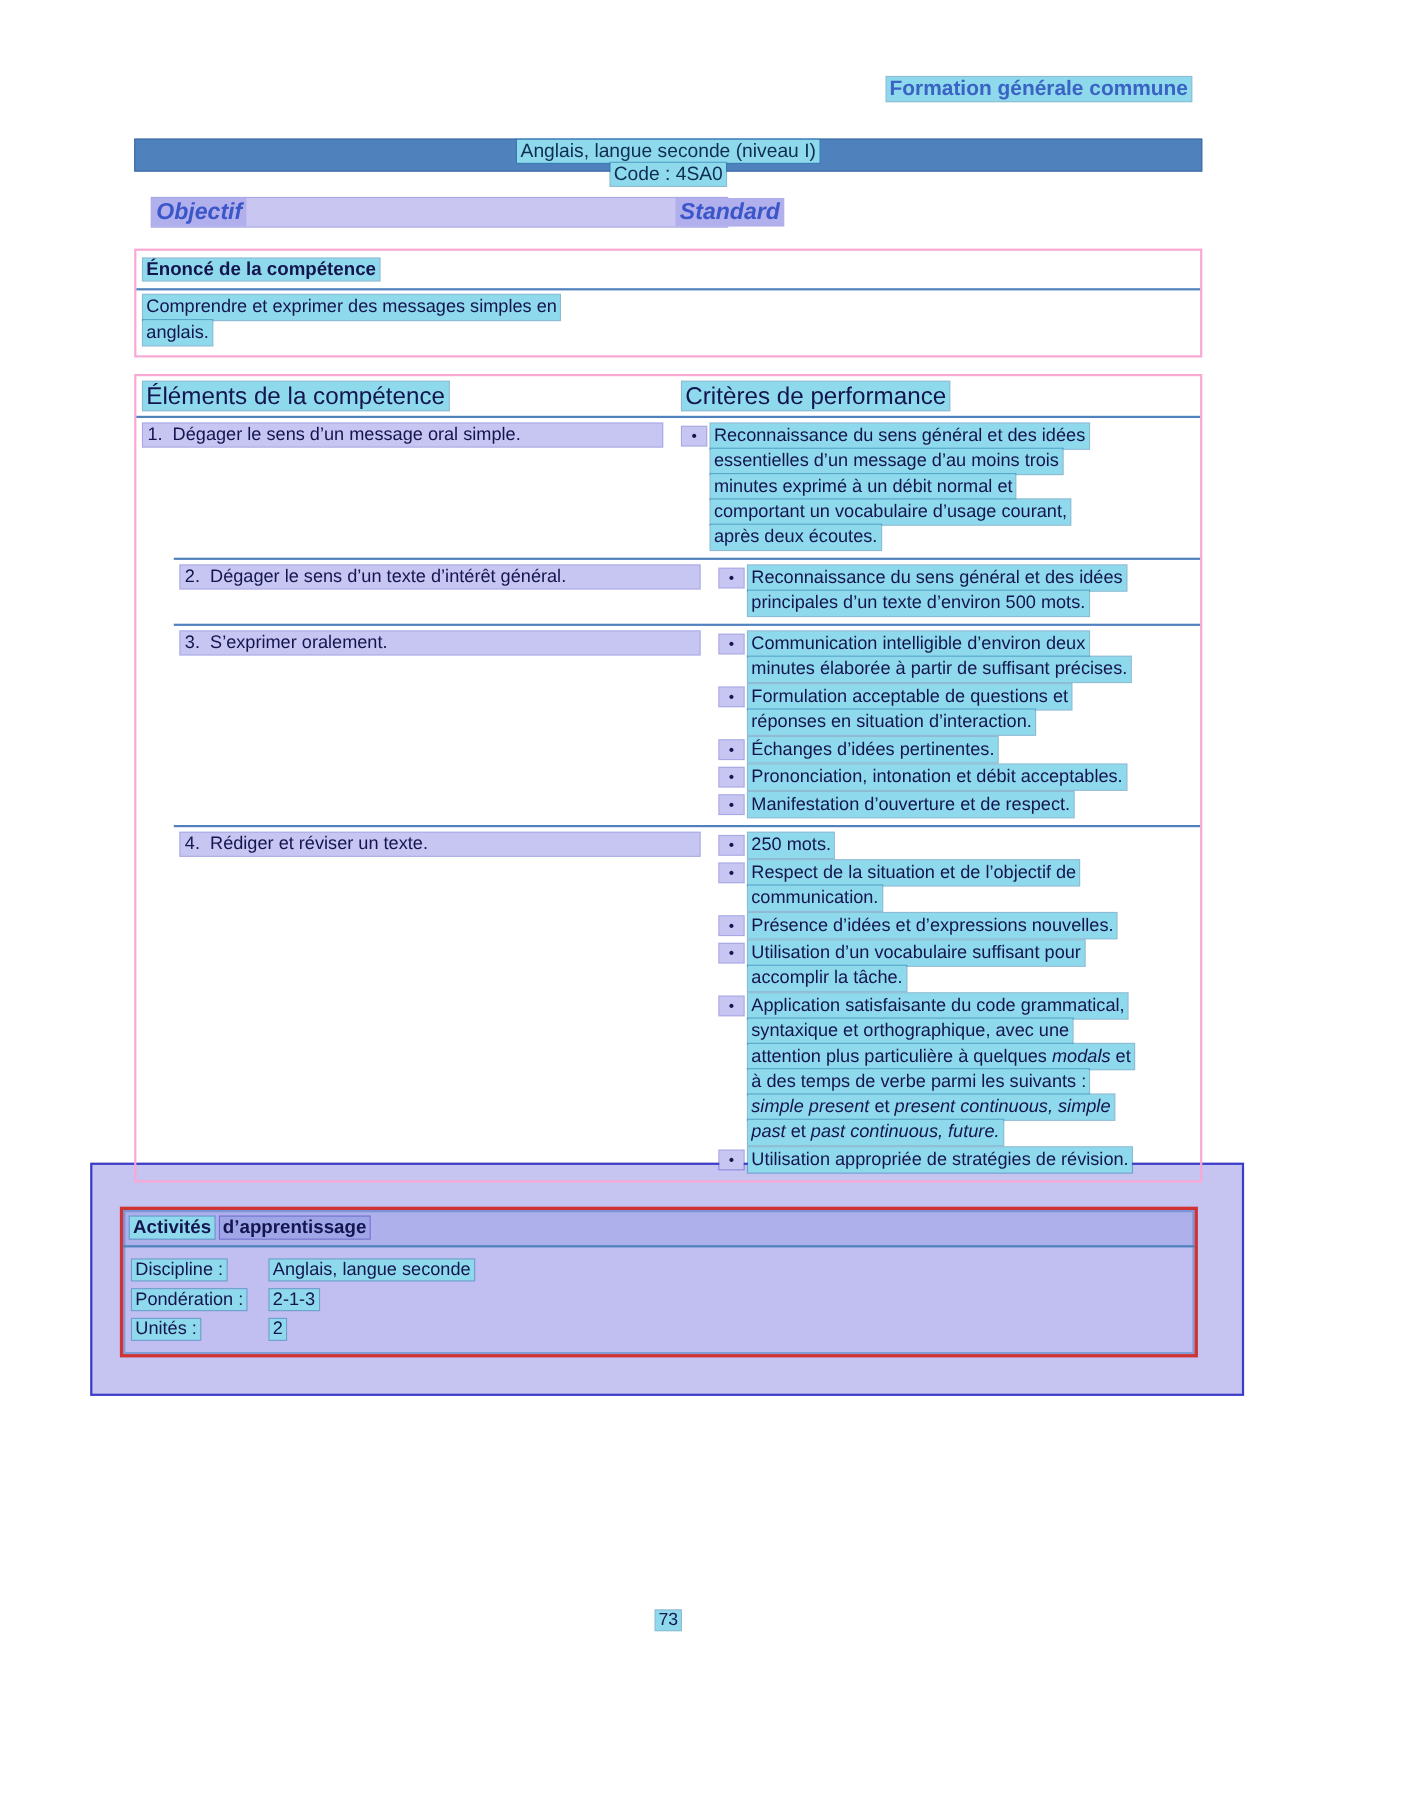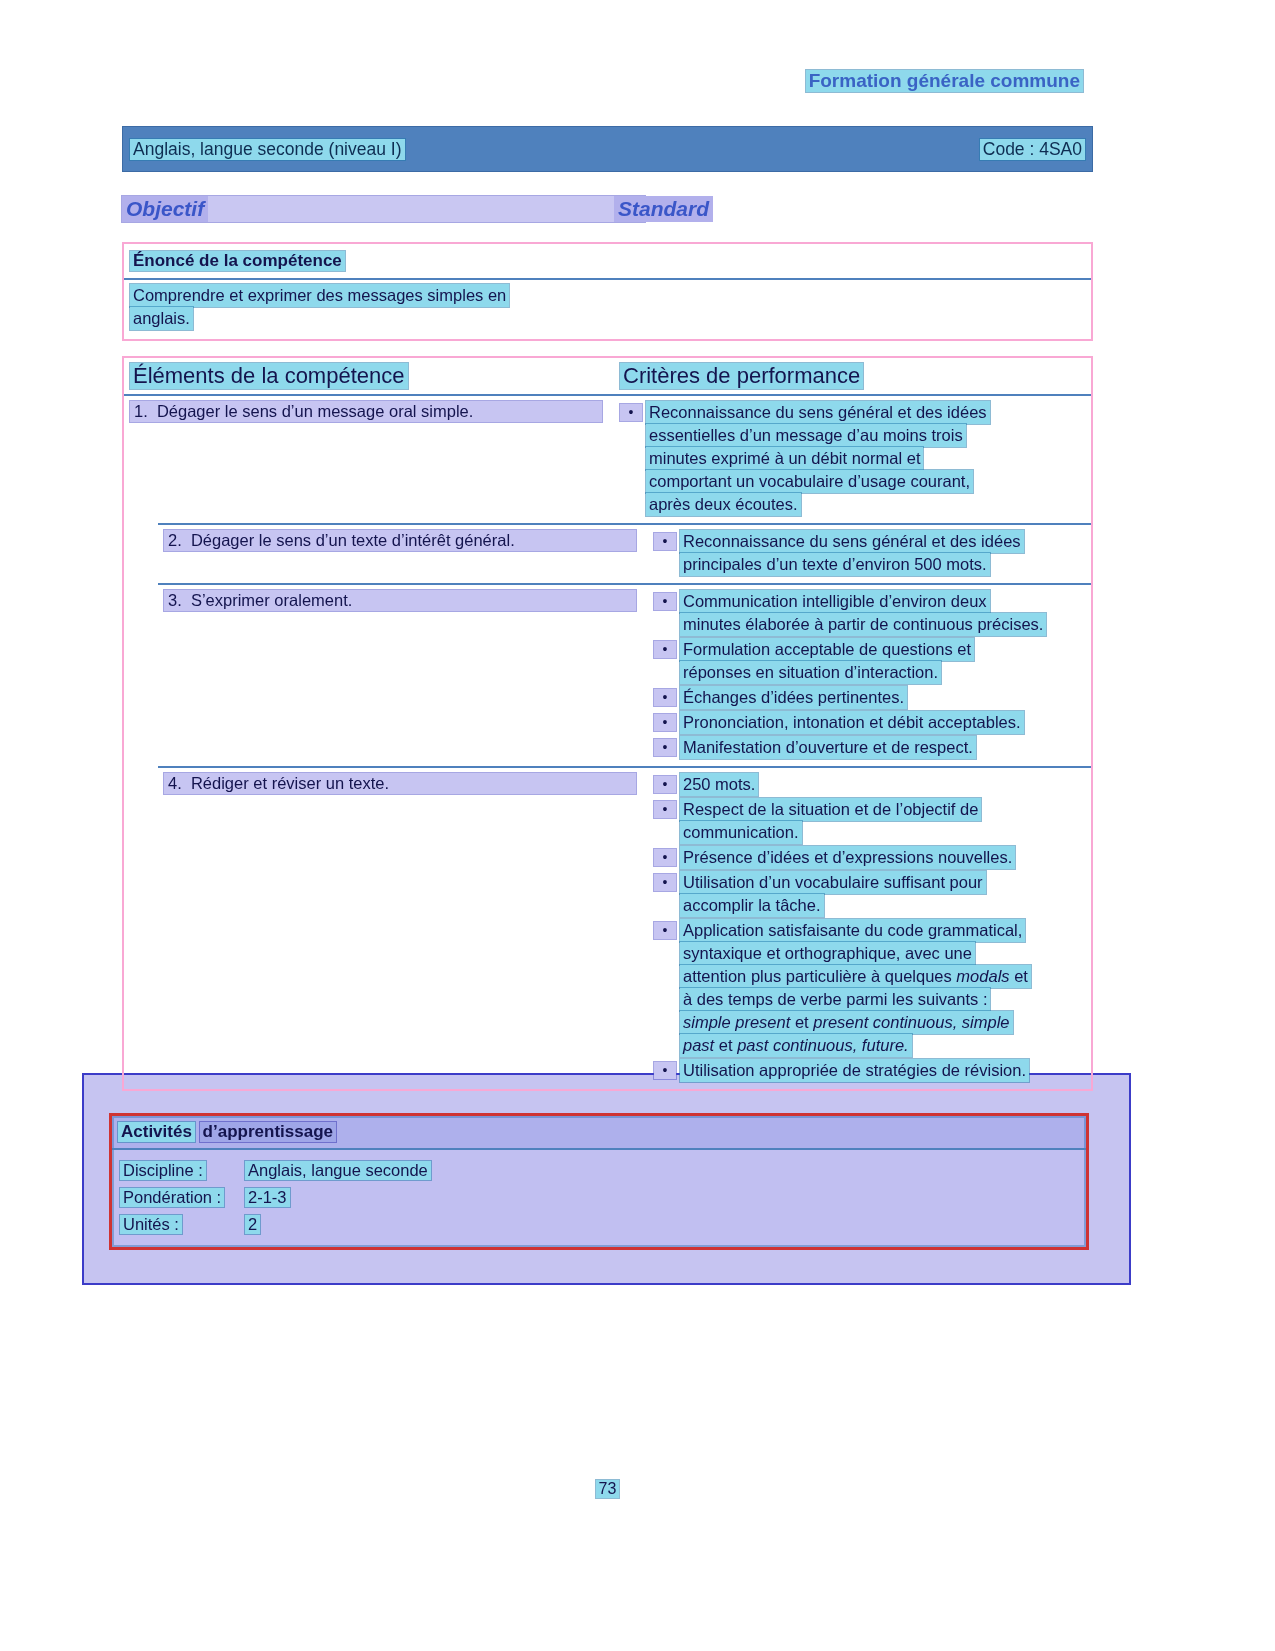--- a/index.html
+++ b/index.html
@@ -28,30 +28,30 @@
   }
   .it { font-style:italic; }
   .line { line-height:23px; }
 
   
   .top-label-row { text-align:right; padding-right:10px; height:26px; margin-bottom:30px; }
   .top-label-row .hl { color:#3a63c4; font-size:19px; font-weight:bold;margin-left:36px; }
 
   
   .header-bar {
-    height:46px; background:#4f81bd; border:1px solid #3c6ba5;
+    height:30px; background:#4f81bd; border:1px solid #3c6ba5;
     display:flex; justify-content:space-between; align-items:center;
-    padding:0 7px; box-sizing:border-box; font-size:17.5px;
+    padding:0 7px; box-sizing:border-box; font-size:17.5px;flex-direction:column;
   }
   .header-bar .hl { color:#0e2d52; }
 
   
   .section-titles { position:relative; margin-top:24px; height:30px; }
   .objectif-bar {
-    position:absolute; left:0; top:0; width:523px; height:26px;
+    position:absolute; left:16px; top:0; width:523px; height:26px;
     background:#c9c7f2; box-shadow:0 0 0 1px rgba(80,80,200,.5);
   }
   .objectif-bar .word, .standard .word {
     display:inline-block; background:#b2b0ec; padding:0 4px;
     color:#3a56c8; font-weight:bold; font-style:italic; font-size:21px; line-height:26px;
   }
   .standard { position:absolute; left:492px; top:0; height:26px; }
 
   
   .box { border:2px solid #f9a8d4; box-sizing:border-box; background:transparent; }
@@ -176,21 +176,21 @@
               </div>
             </div>
           </div>
           <div class="trow">
             <div class="t-col1"><span class="elem">3.&nbsp;&nbsp;S’exprimer oralement.</span></div>
             <div class="t-col2">
               <div class="bullet-item">
                 <span class="dot">•</span>
                 <div class="btext">
                   <div class="line"><span class="hl">Communication intelligible d’environ deux</span></div>
-                  <div class="line"><span class="hl">minutes élaborée à partir de continuous précises.</span></div>
+                  <div class="line"><span class="hl">minutes élaborée à partir de suffisant précises.</span></div>
                 </div>
               </div>
               <div class="bullet-item">
                 <span class="dot">•</span>
                 <div class="btext">
                   <div class="line"><span class="hl">Formulation acceptable de questions et</span></div>
                   <div class="line"><span class="hl">réponses en situation d’interaction.</span></div>
                 </div>
               </div>
               <div class="bullet-item">

